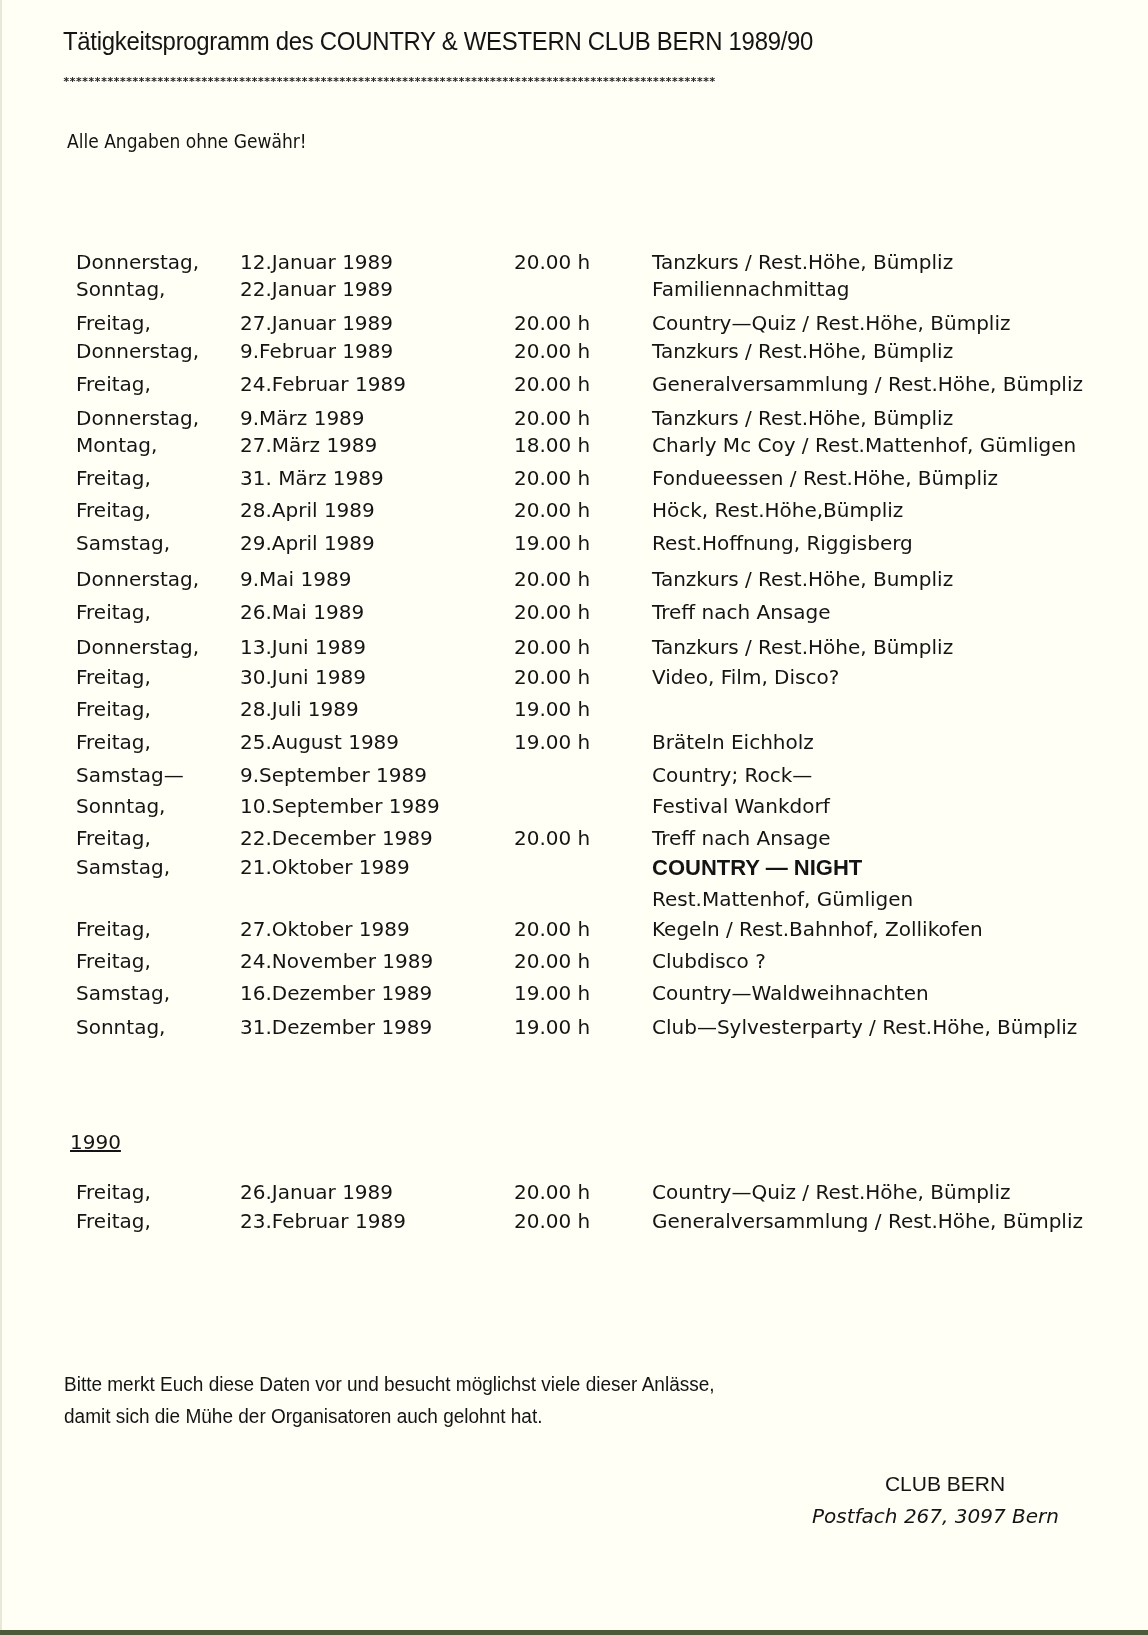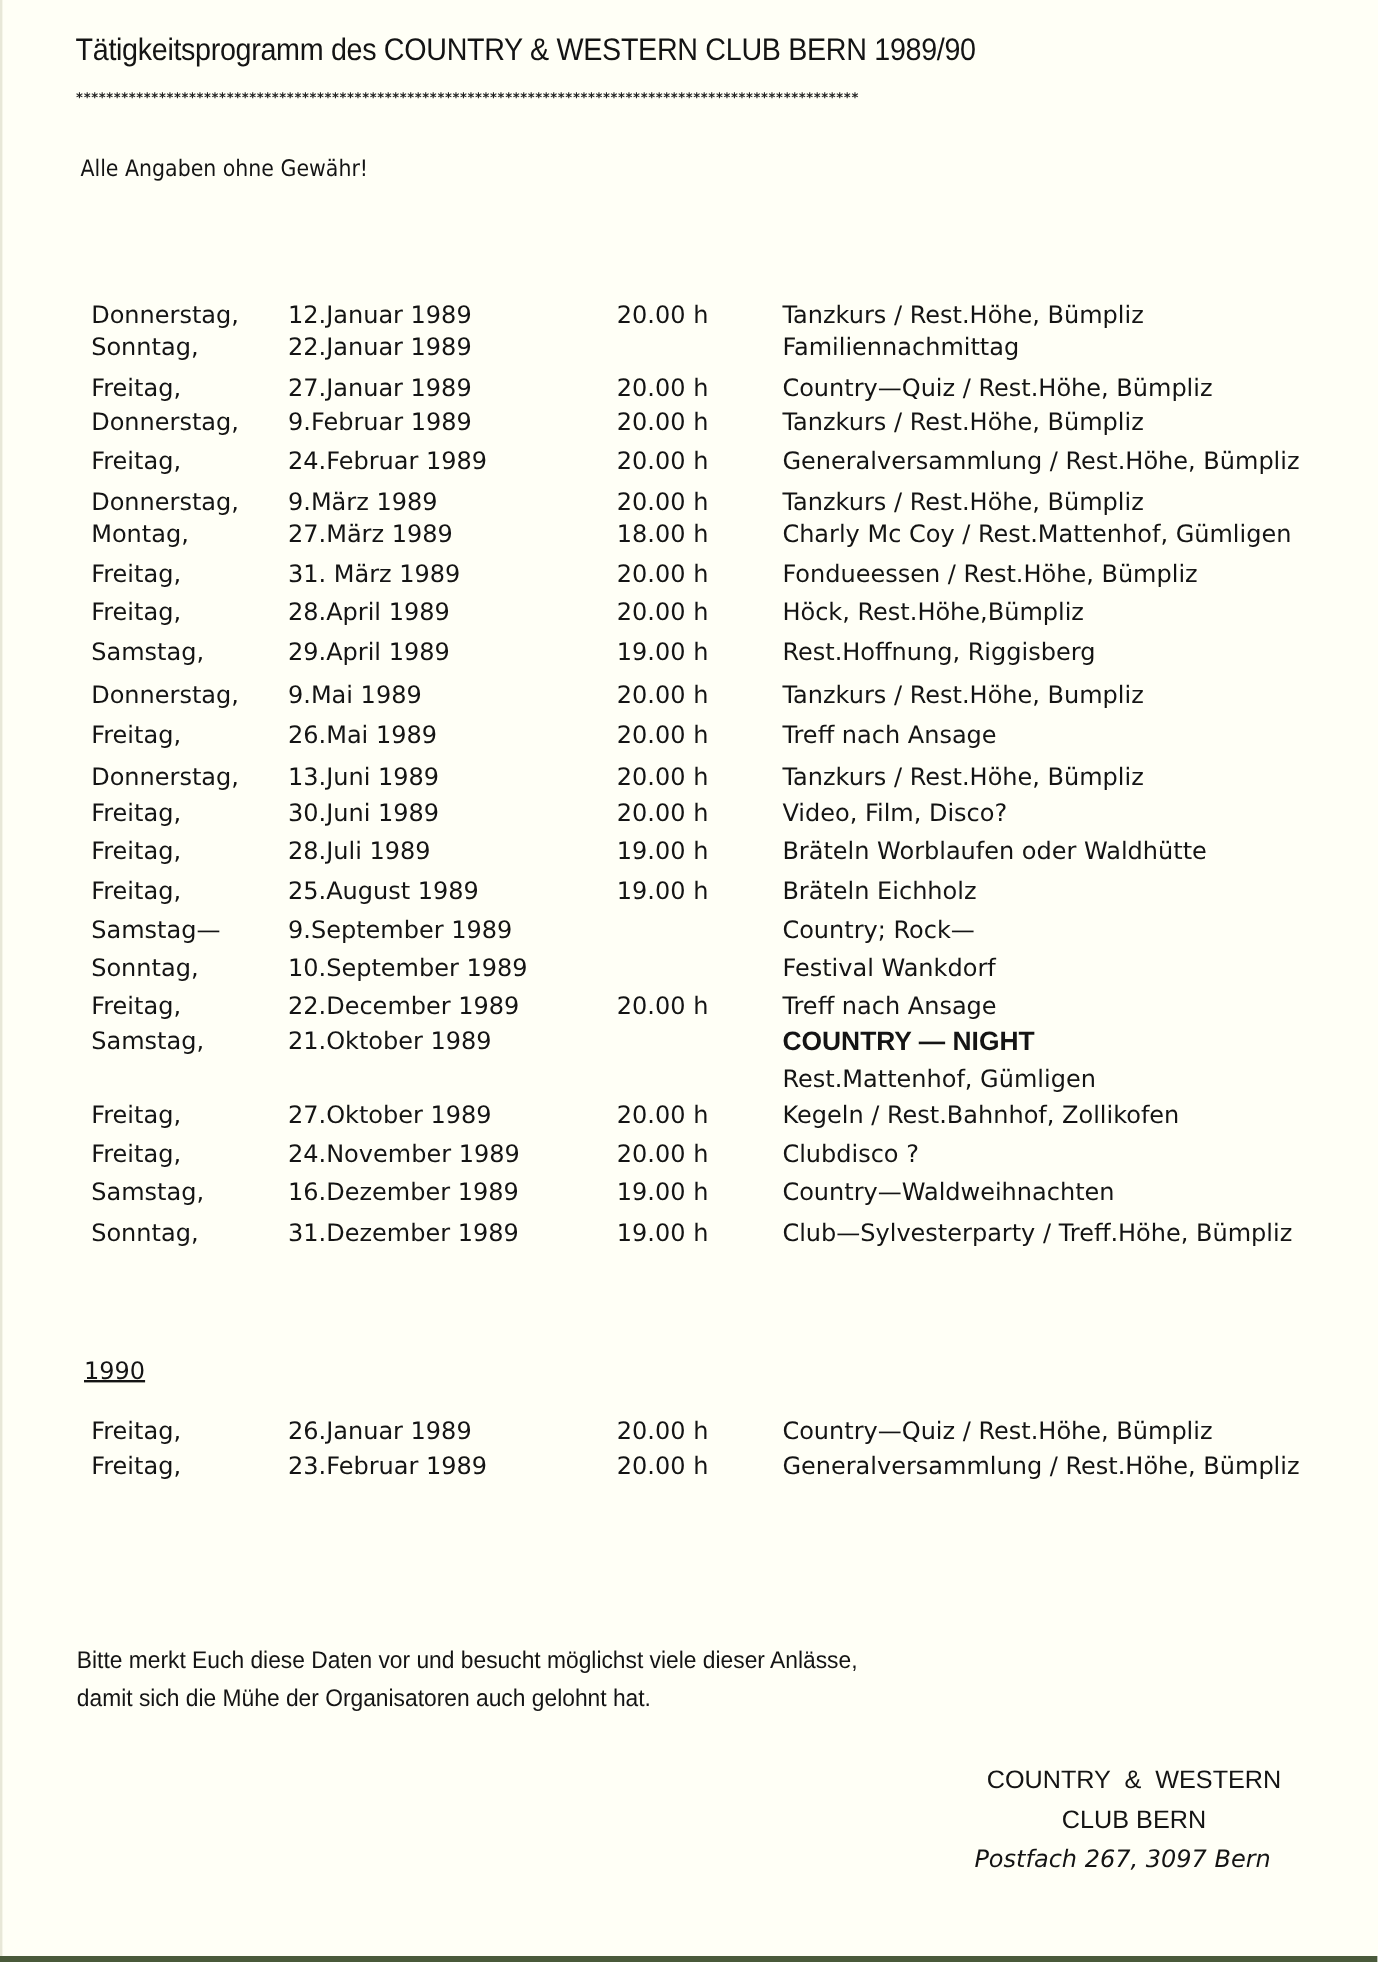--- a/index.html
+++ b/index.html
@@ -164,21 +164,20 @@
     <div class="row" style="top: 665px;">
       <span class="c-day">Freitag,</span>
       <span class="c-date">30.Juni 1989</span>
       <span class="c-time">20.00 h</span>
       <span class="c-desc">Video, Film, Disco?</span>
     </div>
     <div class="row" style="top: 697px;">
       <span class="c-day">Freitag,</span>
       <span class="c-date">28.Juli 1989</span>
       <span class="c-time">19.00 h</span>
-      <span class="c-desc">Bräteln Worblaufen oder Waldhütte</span>
     </div>
     <div class="row" style="top: 730px;">
       <span class="c-day">Freitag,</span>
       <span class="c-date">25.August 1989</span>
       <span class="c-time">19.00 h</span>
       <span class="c-desc">Bräteln Eichholz</span>
     </div>
     <div class="row" style="top: 763px;">
       <span class="c-day">Samstag—</span>
       <span class="c-date">9.September 1989</span>
@@ -224,21 +223,21 @@
     <div class="row" style="top: 981px;">
       <span class="c-day">Samstag,</span>
       <span class="c-date">16.Dezember 1989</span>
       <span class="c-time">19.00 h</span>
       <span class="c-desc">Country—Waldweihnachten</span>
     </div>
     <div class="row" style="top: 1015px;">
       <span class="c-day">Sonntag,</span>
       <span class="c-date">31.Dezember 1989</span>
       <span class="c-time">19.00 h</span>
-      <span class="c-desc">Club—Sylvesterparty / Treff.Höhe, Bümpliz</span>
+      <span class="c-desc">Club—Sylvesterparty / Rest.Höhe, Bümpliz</span>
     </div>
   </div>
 
 <div class="year-heading">1990</div>
 
 <div class="events" id="events-1990">
     <div class="row" style="top: 1180px;">
       <span class="c-day">Freitag,</span>
       <span class="c-date">26.Januar 1989</span>
       <span class="c-time">20.00 h</span>
@@ -251,18 +250,17 @@
       <span class="c-desc">Generalversammlung / Rest.Höhe, Bümpliz</span>
     </div>
   </div>
 
 <div class="closing">
   <div>Bitte merkt Euch diese Daten vor und besucht möglichst viele dieser Anlässe,</div>
   <div>damit sich die Mühe der Organisatoren auch gelohnt hat.</div>
 </div>
 
 <div class="signature">
-  <div style="white-space:pre;">COUNTRY  &amp;  WESTERN</div>
   <div>CLUB BERN</div>
   <div class="addr">Postfach 267, 3097 Bern</div>
 </div>
 
 <div class="page-bottom-edge"></div>
 
 </body></html>

